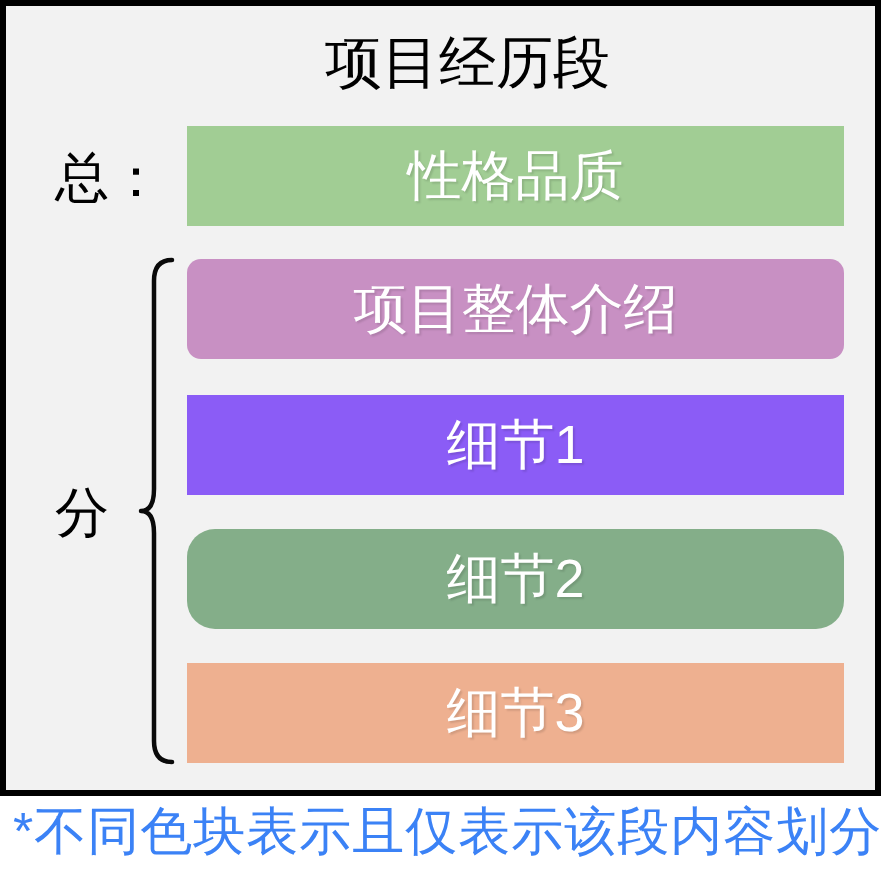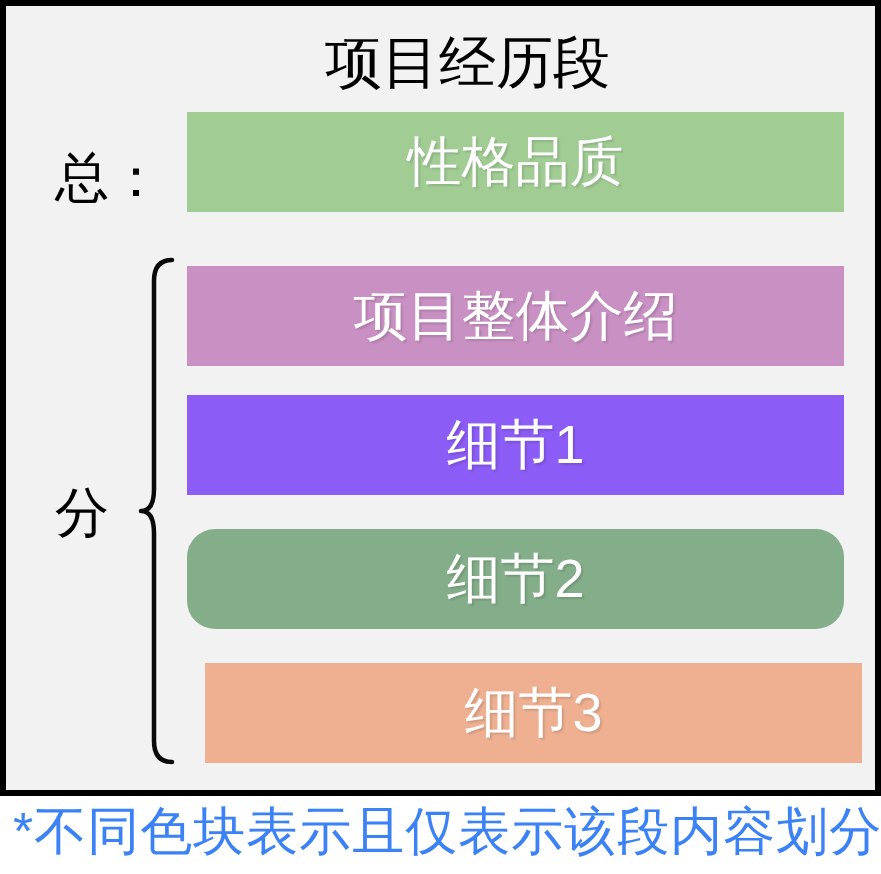--- a/index.html
+++ b/index.html
@@ -60,25 +60,25 @@
     width: 657px;
     height: 100px;
     display: flex;
     align-items: center;
     justify-content: center;
     font-size: 54px;
     color: #ffffff;
     text-shadow: 2px 2px 2px rgba(0,0,0,0.12);
     white-space: nowrap;
   }
-  .bar-0 { top: 106px; }
-  .bar-1 { top: 260px; }
+  .bar-0 { top: 120px; }
+  .bar-1 { top: 253px; border-radius: 14px; }
   .bar-2 { top: 389px; }
   .bar-3 { top: 523px; }
-  .bar-4 { top: 657px; margin-left: 18px; }
+  .bar-4 { top: 657px; }
   .footnote {
     position: absolute;
     left: 13px;
     top: 799px;
     font-size: 52px;
     line-height: 64px;
     color: #d5d5d5;
     letter-spacing: 1px;
     white-space: nowrap;
   }

